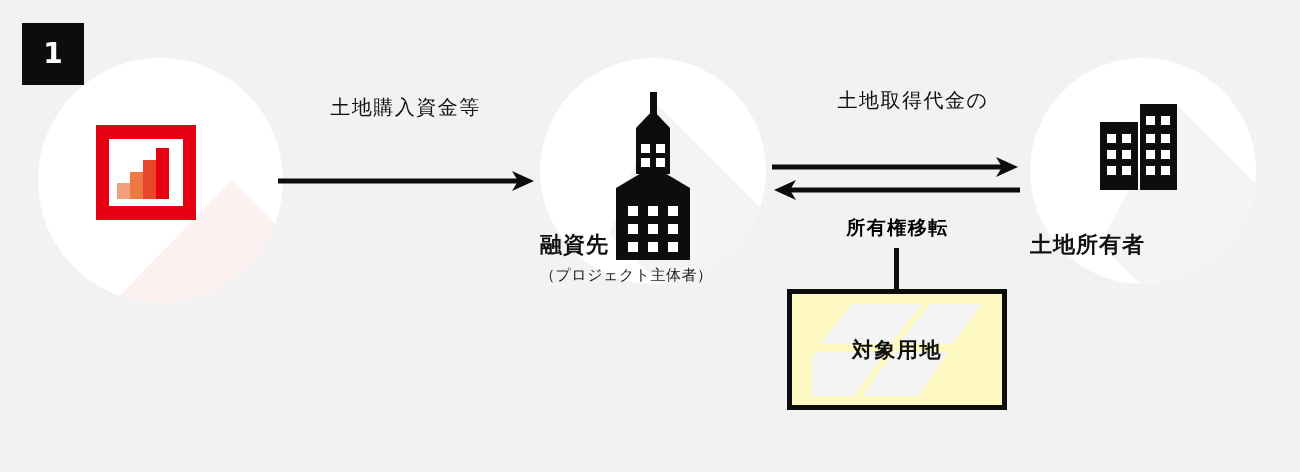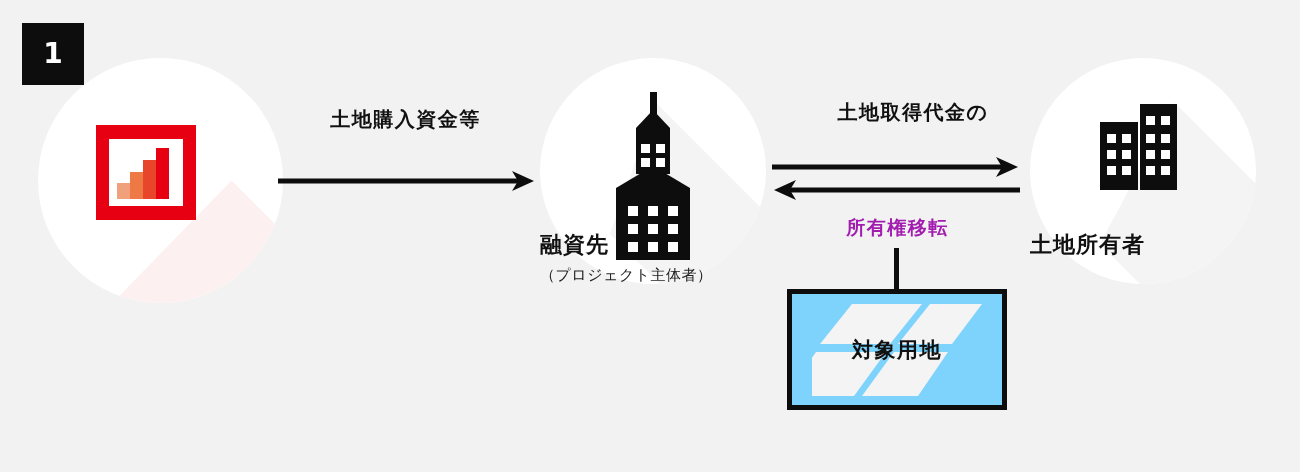--- a/index.html
+++ b/index.html
@@ -126,37 +126,36 @@
   }
   #node-borrower .node-label { top: 172px; left: 0; }
   #node-borrower .node-sublabel { top: 208px; left: 0; }
   #node-owner .node-label { top: 172px; left: 0; }
 
   
   .arrow-label {
     position: absolute;
     text-align: center;
     font-size: 20px;
-    font-weight: 700;
+    font-weight: 400;
     letter-spacing: 1.5px;
     line-height: 1.55;
     color: #111111;
     white-space: nowrap;
-    margin-top: 12px;
   }
   .arrow-svg { position: absolute; }
 
   
   .land-box {
     position: absolute;
     left: 787px;
     top: 289px;
     width: 220px;
     height: 121px;
-    background: #7dd3fc;
+    background: #fef9c3;
     border: 5px solid #0d0d0d;
     box-sizing: border-box;
     overflow: hidden;
   }
   .land-box .watermark {
     position: absolute;
     left: 50%;
     top: 50%;
     transform: translate(-50%, -50%);
   }
@@ -182,21 +181,21 @@
   }
   .transfer-label {
     position: absolute;
     left: 790px;
     top: 215px;
     width: 215px;
     text-align: center;
     font-size: 19px;
     font-weight: 700;
     letter-spacing: 1.5px;
-    color: #a21caf;
+    color: #000000;
     white-space: nowrap;
   }
 </style>
 </head>
 <body>
 
 <div class="canvas">
 
   <div class="step-badge">
     <span>1</span>

